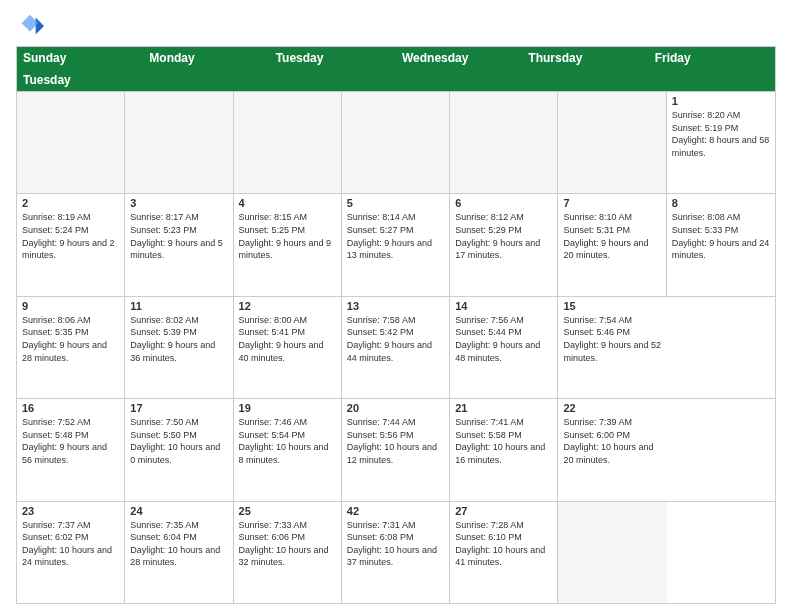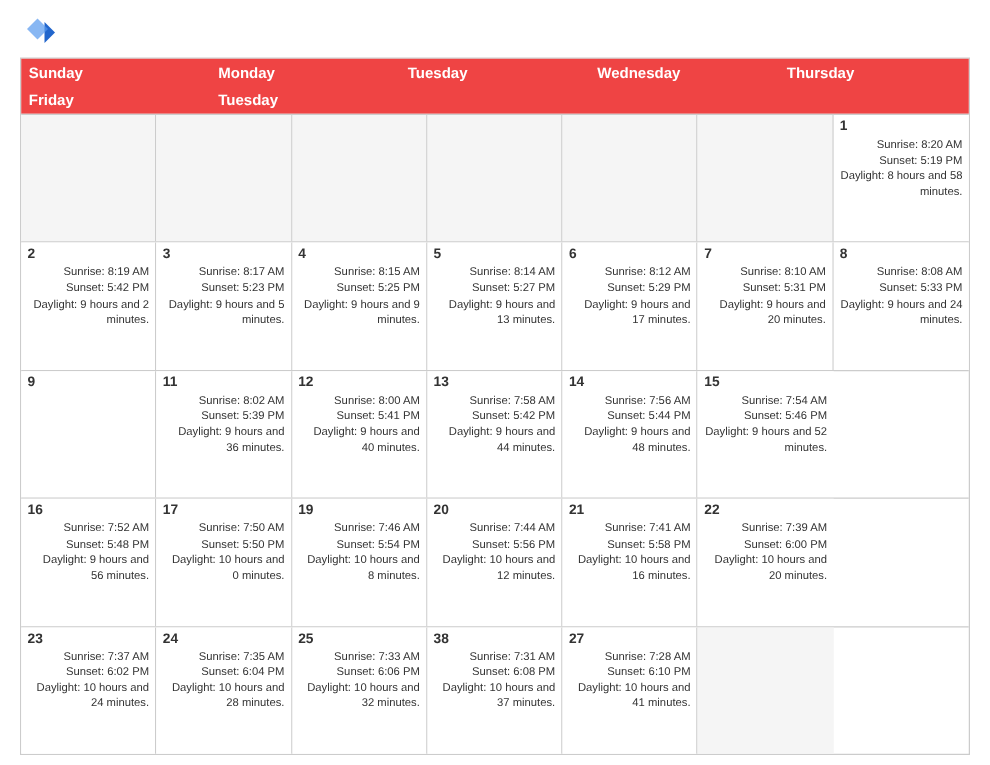--- a/index.html
+++ b/index.html
@@ -61,22 +61,22 @@
       color: #333;
     }
     .calendar {
       flex: 1;
       display: flex;
       flex-direction: column;
       border: 1px solid #ccc;
     }
     .day-headers {
       display: grid;
-      grid-template-columns: repeat(5, 1fr);
-      background: #ef4444;
+      grid-template-columns: repeat(6, 1fr);
+      background: #15803d;
     }
     .day-header {
       color: #fff;
       font-size: 12px;
       font-weight: bold;
       padding: 4px 6px;
       text-align: left;
     }
     .calendar-body {
       flex: 1;
@@ -107,21 +107,20 @@
     .cell-date {
       font-size: 11px;
       font-weight: bold;
       margin-bottom: 2px;
       display: block;
     }
     .cell-info {
       font-size: 9px;
       line-height: 1.4;
       color: #333;
-      text-align: right;
     }
   </style>
 </head>
 <body>
 
 <div class="page">
   <div class="header">
     <div class="logo-area">
       <svg class="logo-icon" viewBox="0 0 40 40">
         <polygon points="28,8 40,20 28,32" fill="#2266cc"></polygon>
@@ -160,21 +159,21 @@
             <span class="cell-date">1</span>
             <div class="cell-info">Sunrise: 8:20 AM
 Sunset: 5:19 PM
 Daylight: 8 hours and 58 minutes.</div>
           </div>
         </div>
         <div class="calendar-row">
           <div class="calendar-cell">
             <span class="cell-date">2</span>
             <div class="cell-info">Sunrise: 8:19 AM
-Sunset: 5:42 PM
+Sunset: 5:24 PM
 Daylight: 9 hours and 2 minutes.</div>
           </div>
           <div class="calendar-cell">
             <span class="cell-date">3</span>
             <div class="cell-info">Sunrise: 8:17 AM
 Sunset: 5:23 PM
 Daylight: 9 hours and 5 minutes.</div>
           </div>
           <div class="calendar-cell">
             <span class="cell-date">4</span>
@@ -203,20 +202,23 @@
           <div class="calendar-cell">
             <span class="cell-date">8</span>
             <div class="cell-info">Sunrise: 8:08 AM
 Sunset: 5:33 PM
 Daylight: 9 hours and 24 minutes.</div>
           </div>
         </div>
         <div class="calendar-row">
           <div class="calendar-cell">
             <span class="cell-date">9</span>
+            <div class="cell-info">Sunrise: 8:06 AM
+Sunset: 5:35 PM
+Daylight: 9 hours and 28 minutes.</div>
           </div>
           <div class="calendar-cell">
             <span class="cell-date">11</span>
             <div class="cell-info">Sunrise: 8:02 AM
 Sunset: 5:39 PM
 Daylight: 9 hours and 36 minutes.</div>
           </div>
           <div class="calendar-cell">
             <span class="cell-date">12</span>
             <div class="cell-info">Sunrise: 8:00 AM
@@ -293,21 +295,21 @@
 Sunset: 6:04 PM
 Daylight: 10 hours and 28 minutes.</div>
           </div>
           <div class="calendar-cell">
             <span class="cell-date">25</span>
             <div class="cell-info">Sunrise: 7:33 AM
 Sunset: 6:06 PM
 Daylight: 10 hours and 32 minutes.</div>
           </div>
           <div class="calendar-cell">
-            <span class="cell-date">38</span>
+            <span class="cell-date">42</span>
             <div class="cell-info">Sunrise: 7:31 AM
 Sunset: 6:08 PM
 Daylight: 10 hours and 37 minutes.</div>
           </div>
           <div class="calendar-cell">
             <span class="cell-date">27</span>
             <div class="cell-info">Sunrise: 7:28 AM
 Sunset: 6:10 PM
 Daylight: 10 hours and 41 minutes.</div>
           </div>

